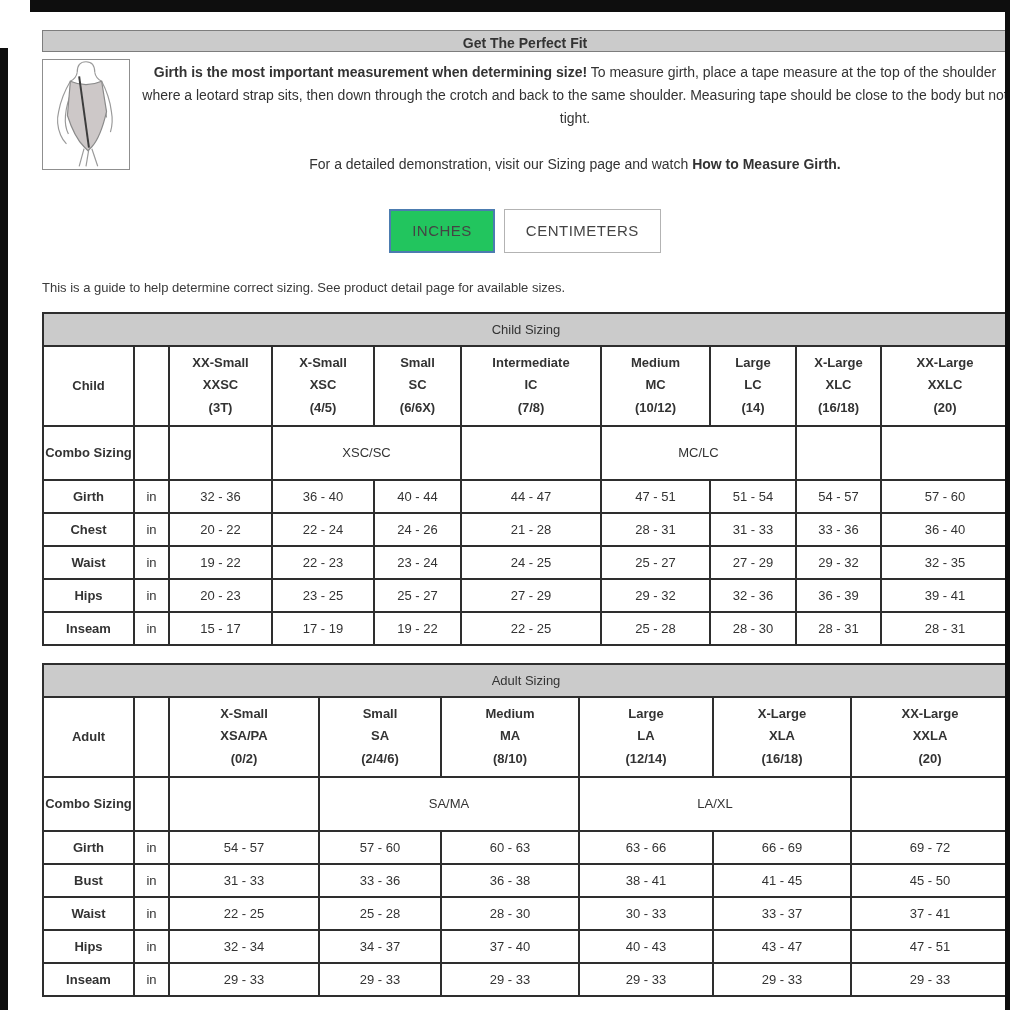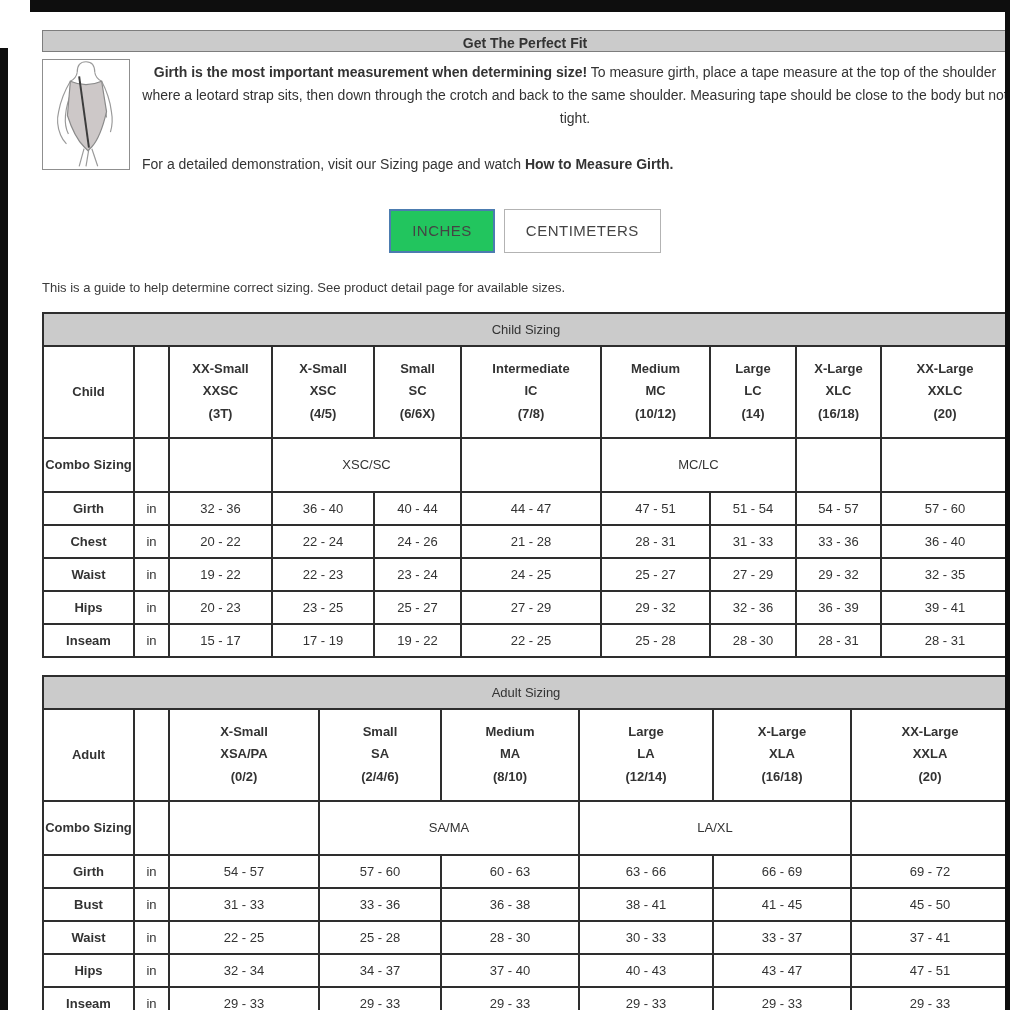--- a/index.html
+++ b/index.html
@@ -39,21 +39,21 @@
     flex: 0 0 auto;
     background: #fff;
   }
   .figure svg { display: block; width: 100%; height: 100%; }
   .text-col { flex: 1; padding-left: 12px; }
   .intro-text {
     margin: 2px 0 0;
     text-align: center;
     font-size: 14px; line-height: 1.64;
   }
-  .demo { text-align: left; font-size: 14px; margin: 26px 0 0; }
+  .demo { text-align: center; font-size: 14px; margin: 26px 0 0; }
 
   .unit-toggle { display: flex; justify-content: center; gap: 9px; margin-top: 37px; }
   .btn {
     height: 44px;
     font-family: "Liberation Sans", sans-serif;
     font-size: 15px; letter-spacing: 0.5px;
     color: #444;
     background: #fff;
     border: 1px solid #b3b3b3;
     padding: 0 21px;
@@ -74,21 +74,21 @@
   }
   table.sizing td {
     border: 2px solid var(--border-dark);
     text-align: center;
     vertical-align: middle;
     font-size: 13px;
     padding: 0;
     overflow: hidden;
   }
   td.band { background: var(--band); font-weight: normal; height: 33px; font-size: 13.5px; }
-  td.colhead { font-weight: bold; height: 92px; }
+  td.colhead { font-weight: bold; height: 80px; }
   td.colhead div { line-height: 1.75; }
   td.rowlabel { font-weight: bold; }
   td.combo-label { font-weight: bold; padding: 0 16px; line-height: 1.55; margin-left: 12px; }
   tr.combo-row td { height: 54px; }
   tr.data-row td { height: 33px; }
 </style>
 </head>
 <body>
 
 <div class="edge-top"></div>

